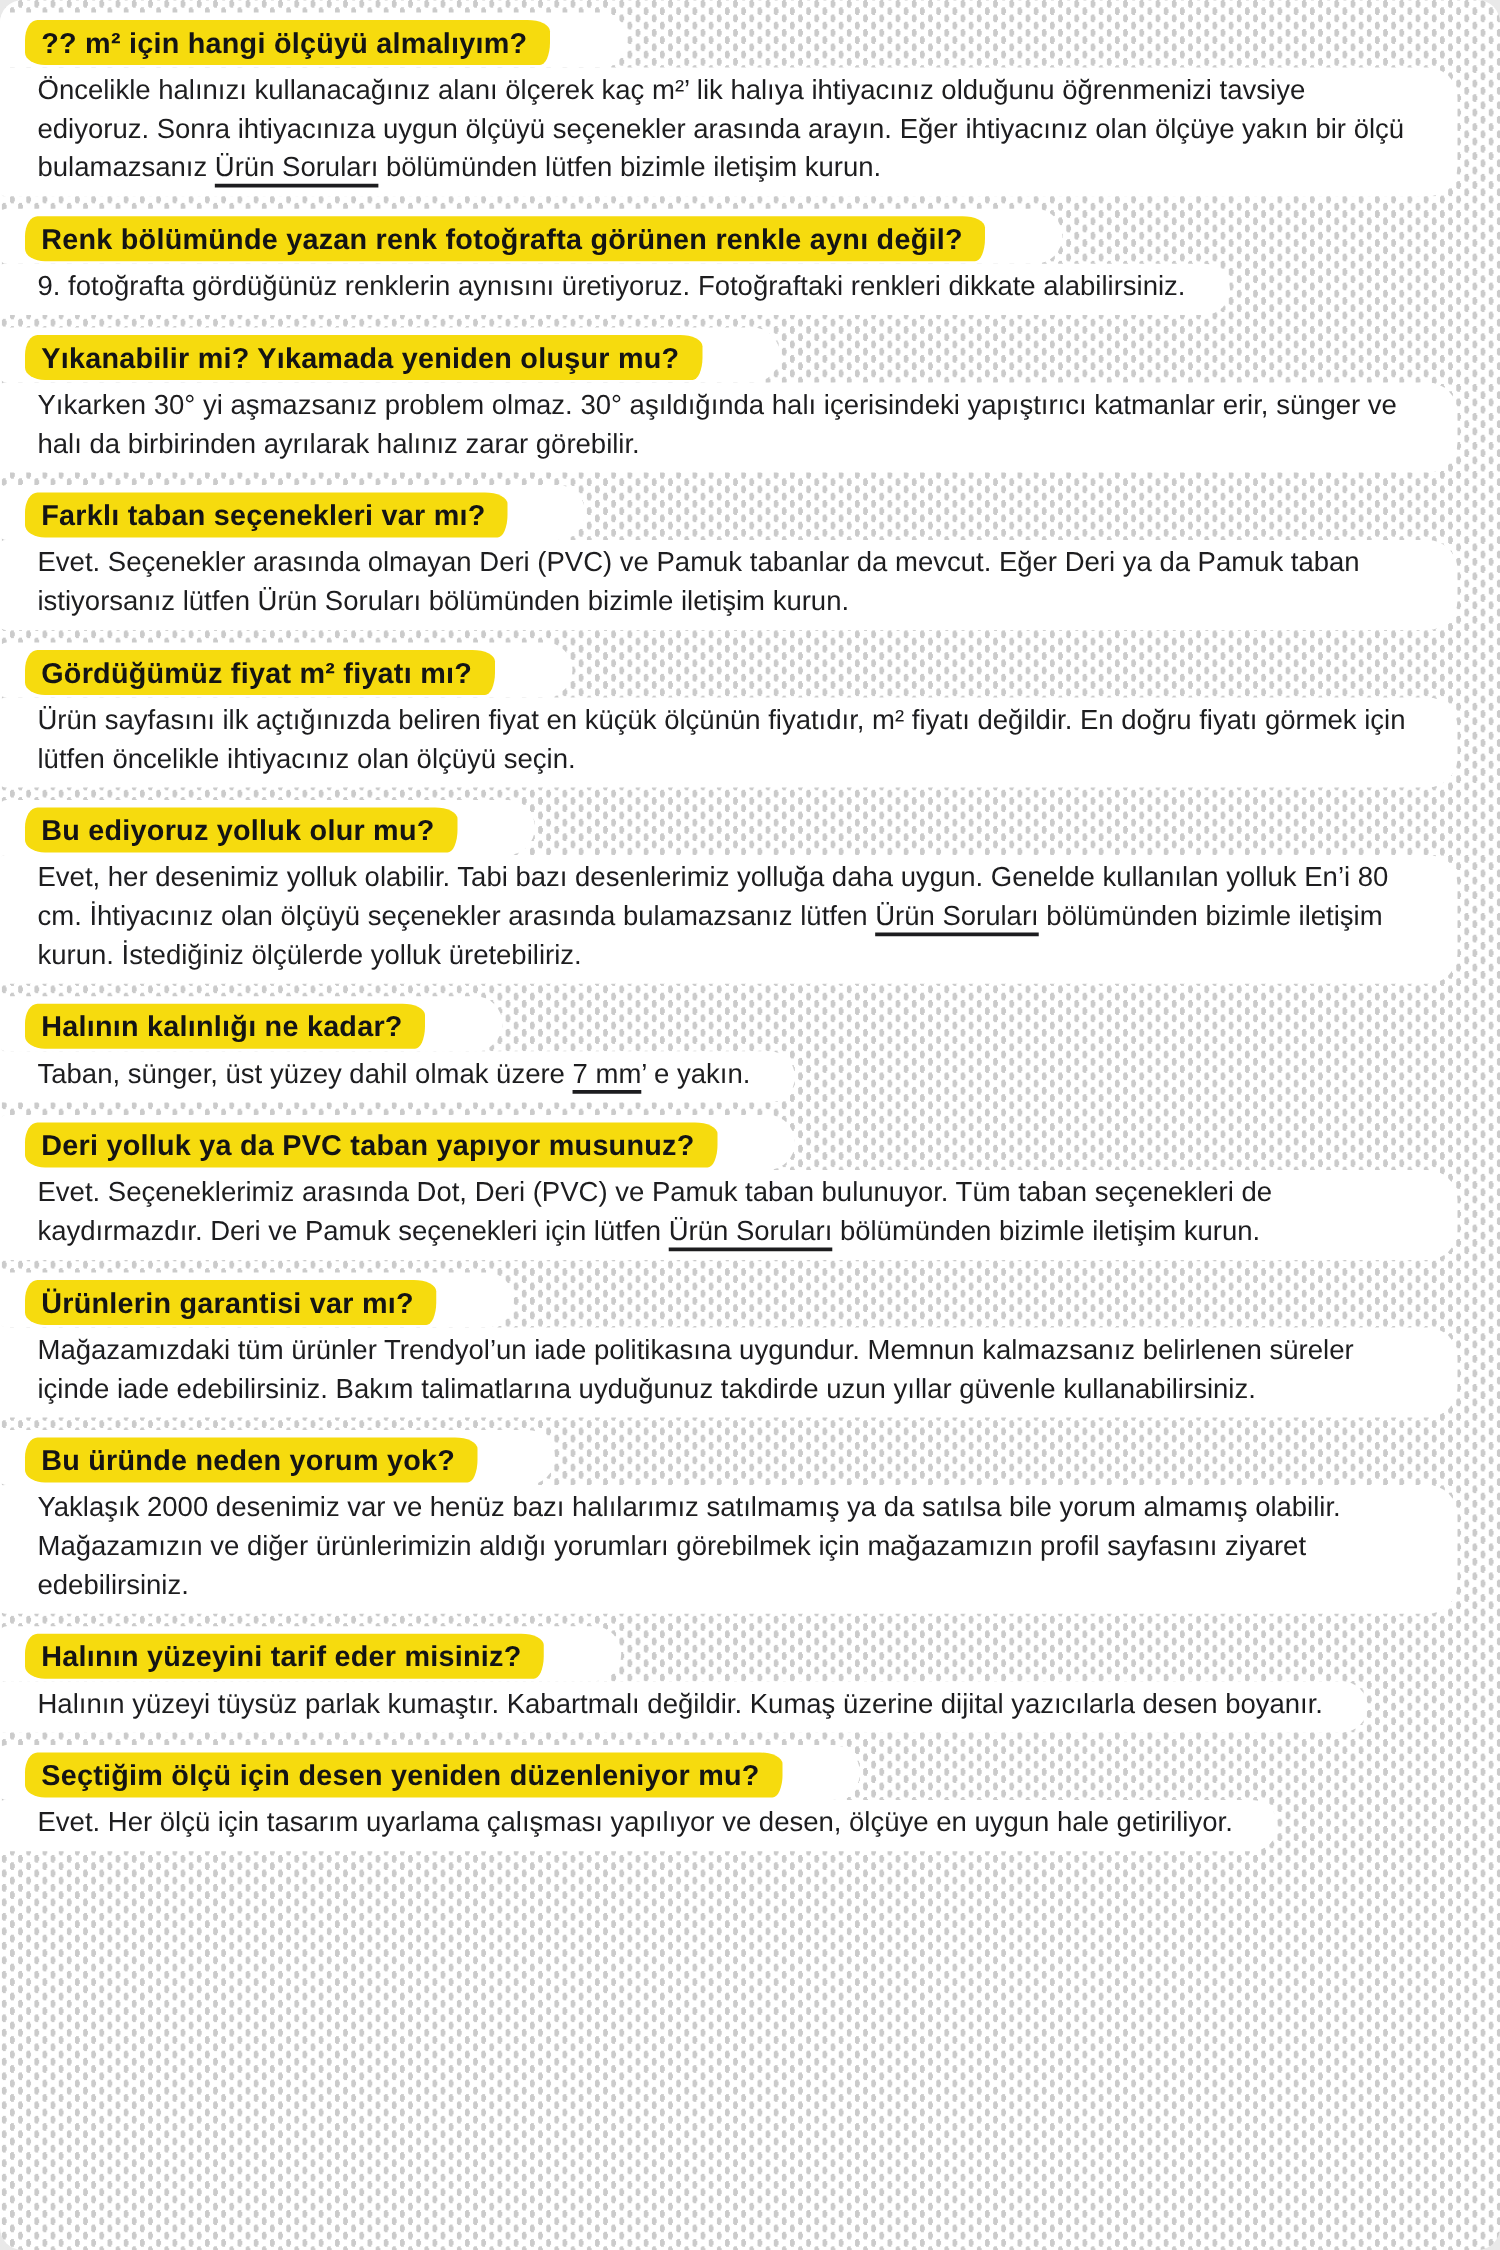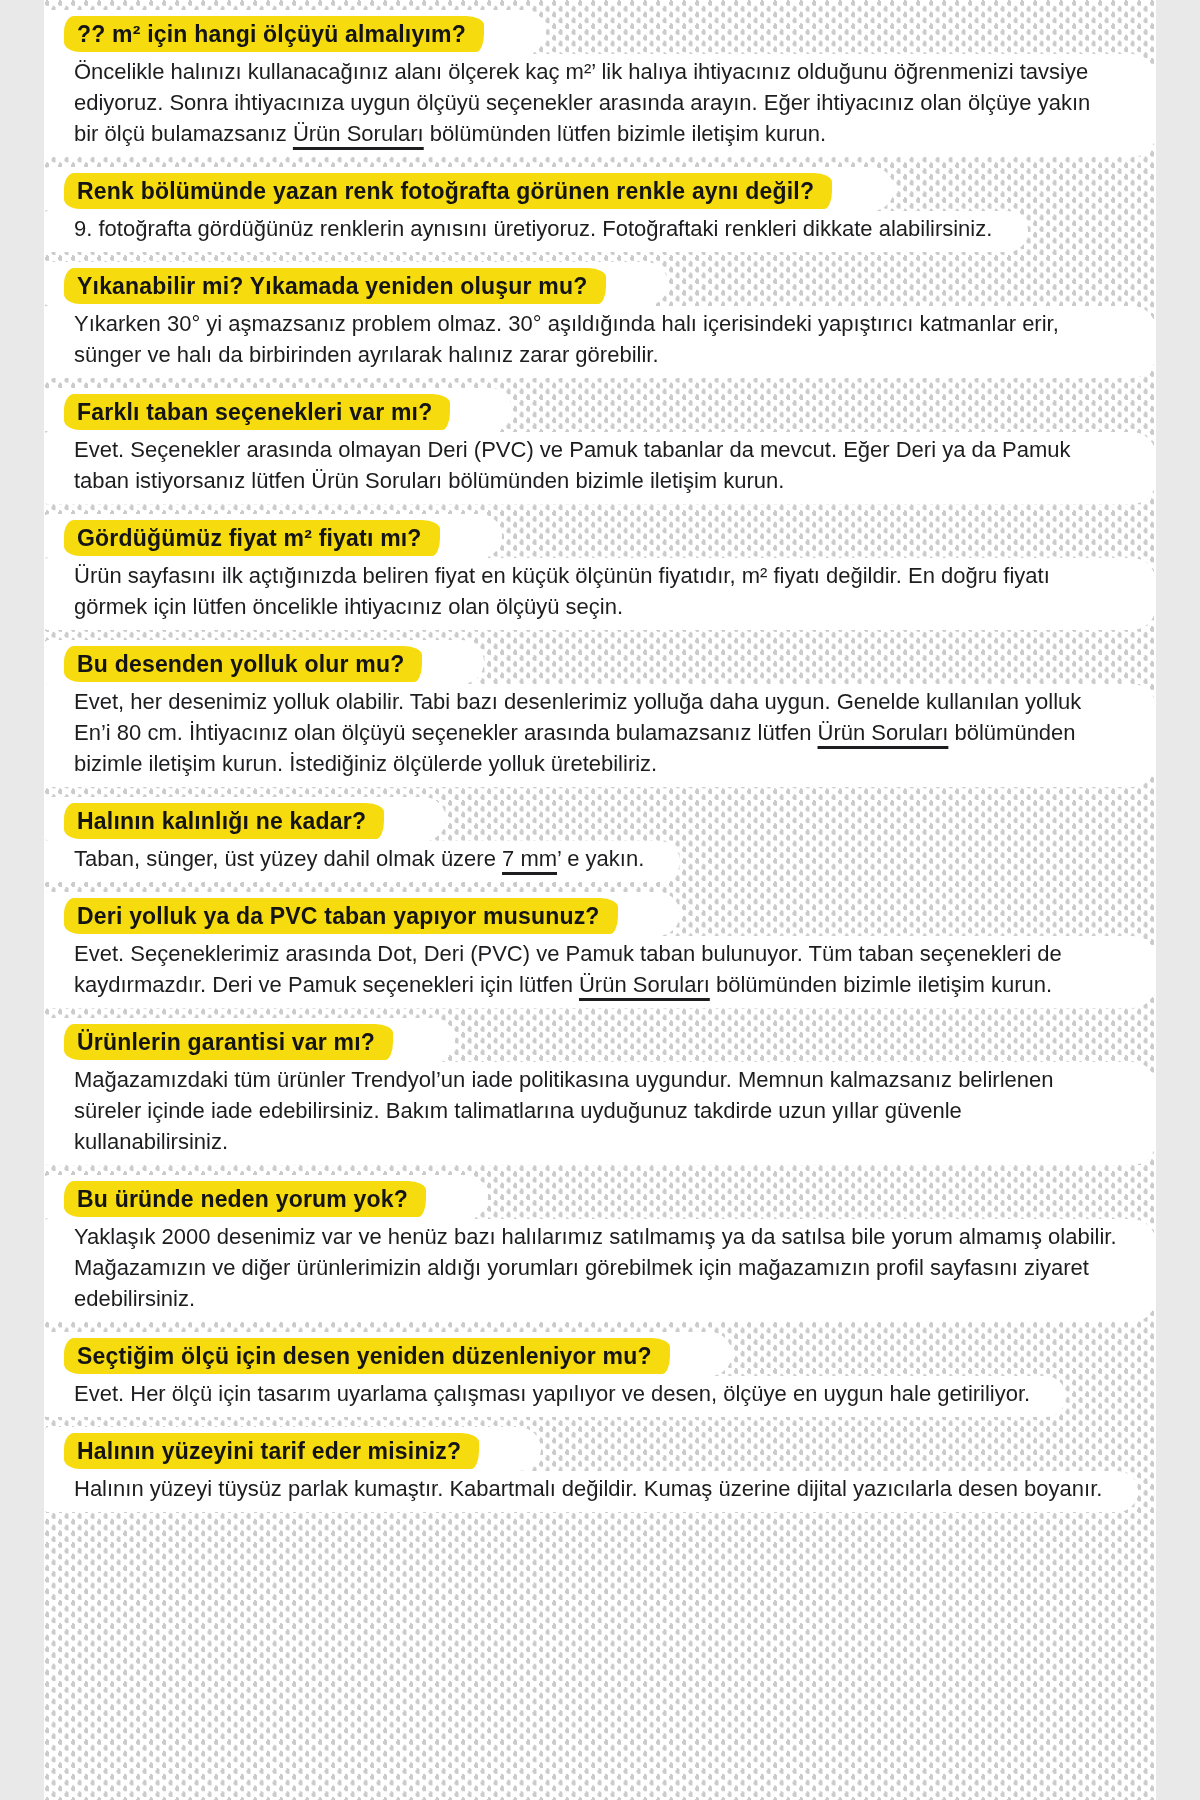--- a/index.html
+++ b/index.html
@@ -6,33 +6,34 @@
     --highlight:#f6db0e;
     --dot:#cbcbcb;
     --head-text:#141414;
     --body-text:#1d1d1f;
     --paper:#ffffff;
   }
   html,body{margin:0;padding:0;}
   body{background:#e9e9e9;}
   .page{
     position:relative;
-    width:1112px;
+    width:1200px;
     height:1800px;
     margin:0 auto;
     overflow:hidden;
     box-sizing:border-box;
     padding-top:10px;
     background-color:var(--paper);
     background-image:
       radial-gradient(2.1px 3.1px at 3.3px 3.1px, var(--dot) 98%, transparent 100%),
       radial-gradient(2.1px 3.1px at 3.3px 3.1px, var(--dot) 98%, transparent 100%);
     background-size:13px 11.6px, 13px 11.6px;
     background-position:0 0, 6.5px 5.8px;
     font-family:"Liberation Sans", sans-serif;
+    border-radius:18px;
   }
   .faq-item{ margin:0 0 10px 0; }
   .q-wrap{
     width:fit-content;
     max-width:1120px;
     background:var(--paper);
     border-radius:6px 26px 26px 6px;
     padding:6px 62px 2px 20px;
   }
   .q-highlight{
@@ -114,21 +115,21 @@
     <div class="q-wrap">
       <h2 class="q-highlight">Gördüğümüz fiyat m² fiyatı mı?</h2>
     </div>
     <div class="a-wrap">
       <p class="a-text"><span>Ürün sayfasını ilk açtığınızda beliren fiyat en küçük ölçünün fiyatıdır, m² fiyatı değildir. En doğru fiyatı görmek için lütfen öncelikle ihtiyacınız olan ölçüyü seçin.</span></p>
     </div>
   </section>
 
   <section class="faq-item">
     <div class="q-wrap">
-      <h2 class="q-highlight">Bu desenden yolluk olur mu?</h2>
+      <h2 class="q-highlight">Bu ediyoruz yolluk olur mu?</h2>
     </div>
     <div class="a-wrap">
       <p class="a-text"><span>Evet, her desenimiz yolluk olabilir. Tabi bazı desenlerimiz yolluğa daha uygun. Genelde kullanılan yolluk En’i 80 cm. İhtiyacınız olan ölçüyü seçenekler arasında bulamazsanız lütfen </span><span class="u">Ürün Soruları</span><span> bölümünden bizimle iletişim kurun. İstediğiniz ölçülerde yolluk üretebiliriz.</span></p>
     </div>
   </section>
 
   <section class="faq-item">
     <div class="q-wrap">
       <h2 class="q-highlight">Halının kalınlığı ne kadar?</h2>
     </div>
@@ -159,29 +160,29 @@
     <div class="q-wrap">
       <h2 class="q-highlight">Bu üründe neden yorum yok?</h2>
     </div>
     <div class="a-wrap">
       <p class="a-text"><span>Yaklaşık 2000 desenimiz var ve henüz bazı halılarımız satılmamış ya da satılsa bile yorum almamış olabilir. Mağazamızın ve diğer ürünlerimizin aldığı yorumları görebilmek için mağazamızın profil sayfasını ziyaret edebilirsiniz.</span></p>
     </div>
   </section>
 
   <section class="faq-item">
     <div class="q-wrap">
+      <h2 class="q-highlight">Halının yüzeyini tarif eder misiniz?</h2>
+    </div>
+    <div class="a-wrap">
+      <p class="a-text"><span>Halının yüzeyi tüysüz parlak kumaştır. Kabartmalı değildir. Kumaş üzerine dijital yazıcılarla desen boyanır.</span></p>
+    </div>
+  </section>
+
+  <section class="faq-item">
+    <div class="q-wrap">
       <h2 class="q-highlight">Seçtiğim ölçü için desen yeniden düzenleniyor mu?</h2>
     </div>
     <div class="a-wrap">
       <p class="a-text"><span>Evet. Her ölçü için tasarım uyarlama çalışması yapılıyor ve desen, ölçüye en uygun hale getiriliyor.</span></p>
     </div>
   </section>
-
-  <section class="faq-item">
-    <div class="q-wrap">
-      <h2 class="q-highlight">Halının yüzeyini tarif eder misiniz?</h2>
-    </div>
-    <div class="a-wrap">
-      <p class="a-text"><span>Halının yüzeyi tüysüz parlak kumaştır. Kabartmalı değildir. Kumaş üzerine dijital yazıcılarla desen boyanır.</span></p>
-    </div>
-  </section>
 </div>
 </div>
 
 </body></html>

